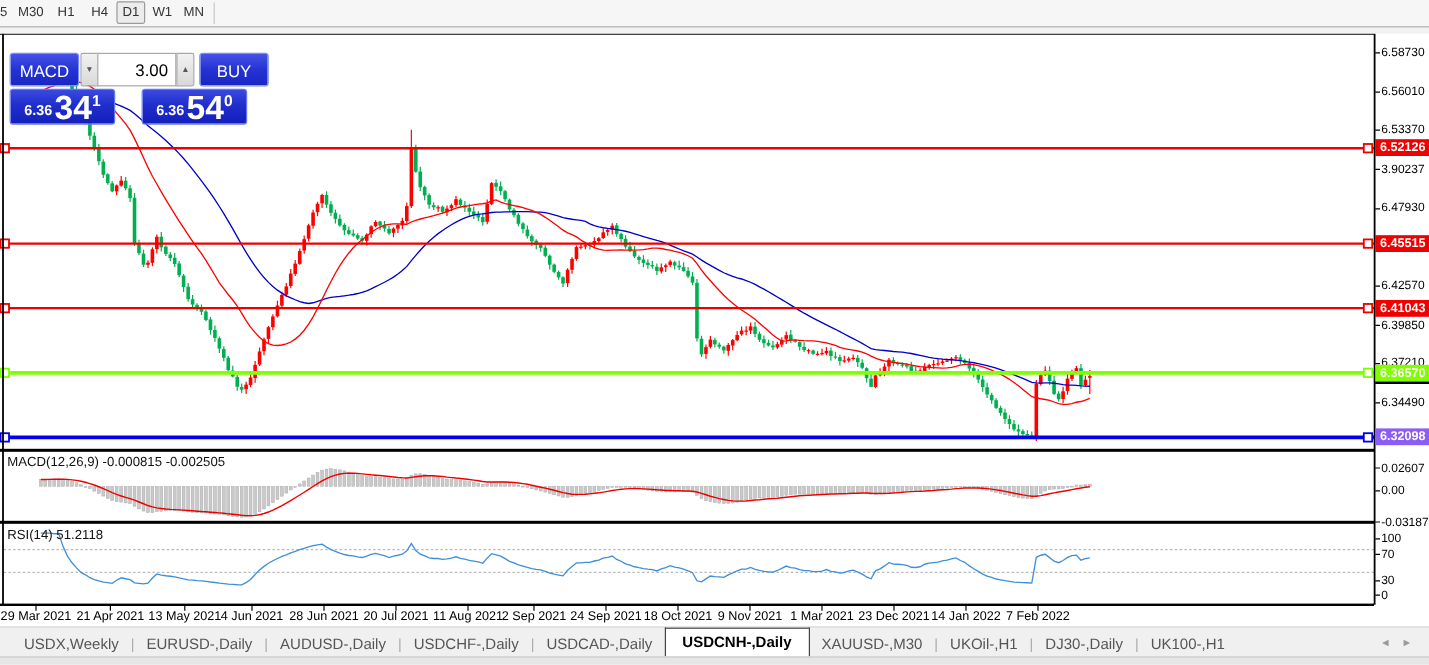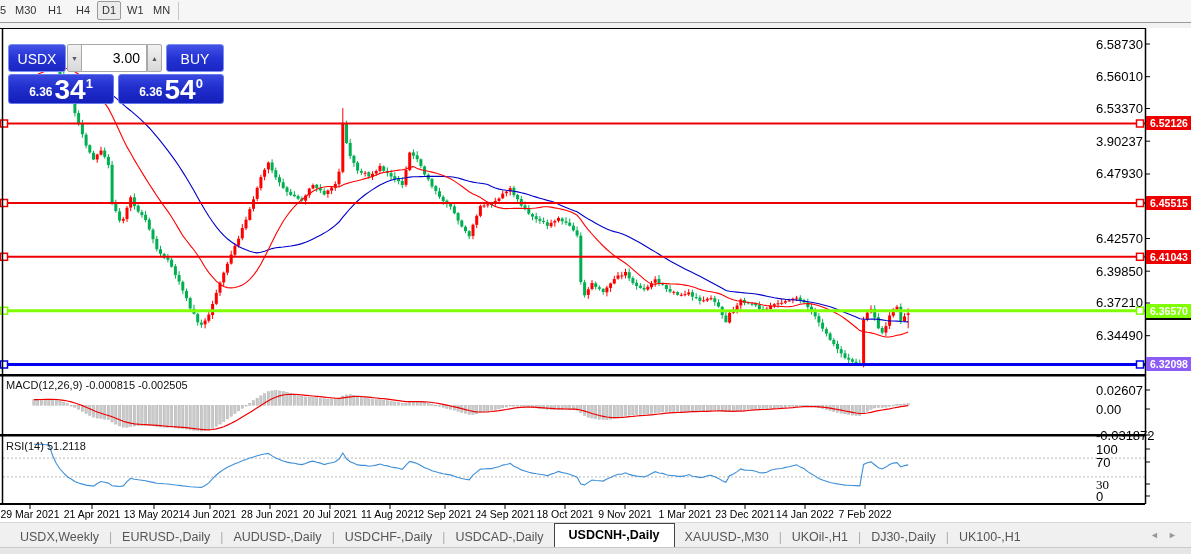--- a/index.html
+++ b/index.html
@@ -25,29 +25,29 @@
     line-height:28px;background:linear-gradient(#4453e6 0%,#2533d4 50%,#1a26c4 100%);
     border:1px solid #7b8cf2;border-radius:3px;box-sizing:border-box;cursor:pointer;}
   #tp-sell{left:0;}  #tp-buy{left:158px;}
   .tp-spin{position:absolute;top:0;width:15px;height:28px;background:linear-gradient(#f2f2f2,#d8d8d8);
     border:1px solid #a8a8a8;box-sizing:border-box;text-align:center;color:#556;cursor:pointer;}
   .tp-spin span{font-size:7px;line-height:28px;}
   #tp-down{left:59px;border-radius:2px 0 0 2px;}
   #tp-up{left:139px;border-radius:0 2px 2px 0;}
   #tp-vol{position:absolute;left:73px;top:0;width:66px;height:28px;border:1px solid #a8a8a8;
     box-sizing:border-box;font-size:14px;text-align:right;padding-right:6px;color:#000;background:#fff;}
-  .tp-price{position:absolute;top:30px;width:106px;height:30px;color:#fff;
+  .tp-price{position:absolute;top:30px;width:88px;height:30px;color:#fff;
     background:linear-gradient(#3949e0 0%,#202ecd 45%,#141fba 100%);border:1px solid #6577ee;
     border-radius:3px;box-sizing:border-box;display:flex;align-items:flex-end;justify-content:center;}
   #tp-sell-price{left:0;} #tp-buy-price{left:110px;}
   .tp-small{font-size:12px;font-weight:bold;margin:0 2px 4px 0;}
   .tp-big{font-size:28px;font-weight:bold;line-height:26px;}
   .tp-sup{font-size:13px;font-weight:bold;align-self:flex-start;margin-top:1px;}
   
-  .ytick{position:absolute;left:1096px;font-size:13px;color:#000;line-height:11px;}
+  .ytick{position:absolute;left:1151px;font-size:10px;color:#000;line-height:11px;}
   .badge{position:absolute;left:1146px;width:45px;height:14px;color:#fff;font-size:10.5px;
     line-height:14px;padding-left:4px;box-sizing:border-box;font-weight:bold;}
   .xlabel{position:absolute;top:508px;transform:translateX(-50%);font-size:10.5px;color:#000;white-space:nowrap;}
   .ind-label{position:absolute;left:6px;font-size:11px;color:#111;white-space:nowrap;}
   
   #tab-bar{position:absolute;left:0;top:522px;width:1191px;height:25px;background:#f0f0f0;
     border-top:1px solid #d8d8d8;display:flex;align-items:flex-end;padding-left:10px;box-sizing:border-box;}
   .tab{font-size:12.5px;color:#555;padding:3px 10px;cursor:pointer;white-space:nowrap;}
   .tab.active{background:#fff;color:#000;font-weight:bold;border:1px solid #444;border-bottom:none;
     padding:4px 14px 5px 14px;}
@@ -853,21 +853,21 @@
       <div class="tf-btn" style="left: 72px;">H4</div>
       <div class="tf-btn active" style="left: 97px;">D1</div>
       <div class="tf-btn" style="left: 123px;">W1</div>
       <div class="tf-btn" style="left: 149px;">MN</div>
       <div class="tf-sep" style="left: 178px;"></div>
     </div>
   <div id="band"></div>
 
 
   <div id="trade-panel">
-    <div id="tp-sell" class="tp-btn">USDX</div>
+    <div id="tp-sell" class="tp-btn">MACD</div>
     <div id="tp-down" class="tp-spin"><span>▼</span></div>
     <input id="tp-vol" value="3.00" style="">
     <div id="tp-up" class="tp-spin"><span>▲</span></div>
     <div id="tp-buy" class="tp-btn">BUY</div>
     <div id="tp-sell-price" class="tp-price">
       <span class="tp-small">6.36</span>
         <span class="tp-big">34</span>
         <span class="tp-sup">1</span>
     </div>
     <div id="tp-buy-price" class="tp-price">
@@ -894,21 +894,21 @@
       <div class="badge" style="top: 116.471px; background: rgb(238, 0, 0);">6.52126</div>
       <div class="badge" style="top: 196.025px; background: rgb(238, 0, 0);">6.45515</div>
       <div class="badge" style="top: 249.84px; background: rgb(238, 0, 0);">6.41043</div>
       <div class="badge" style="top: 303.667px; background: rgb(127, 255, 0);">6.36570</div>
       <div class="badge" style="top: 357.481px; background: #8b5cf6;">6.32098</div>
       <div class="ytick" style="top: 385px;">0.02607</div>
       <div class="ytick" style="top: 404px;">0.00</div>
       <div class="ytick" style="top: 430px;">-0.031872</div>
       <div class="ytick" style="top: 444px;">100</div>
       <div class="ytick" style="top: 457px;">70</div>
-      <div class="ytick" style="top: 479px; font-family: Liberation Serif, serif;">30</div>
+      <div class="ytick" style="top: 479px;">30</div>
       <div class="ytick" style="top: 491px;">0</div>
     </div>
 
   <div id="time-axis">
       <div class="xlabel" style="left: 30px;">29 Mar 2021</div>
       <div class="xlabel" style="left: 92px;">21 Apr 2021</div>
       <div class="xlabel" style="left: 154px;">13 May 2021</div>
       <div class="xlabel" style="left: 210px;">4 Jun 2021</div>
       <div class="xlabel" style="left: 270px;">28 Jun 2021</div>
       <div class="xlabel" style="left: 330px;">20 Jul 2021</div>

